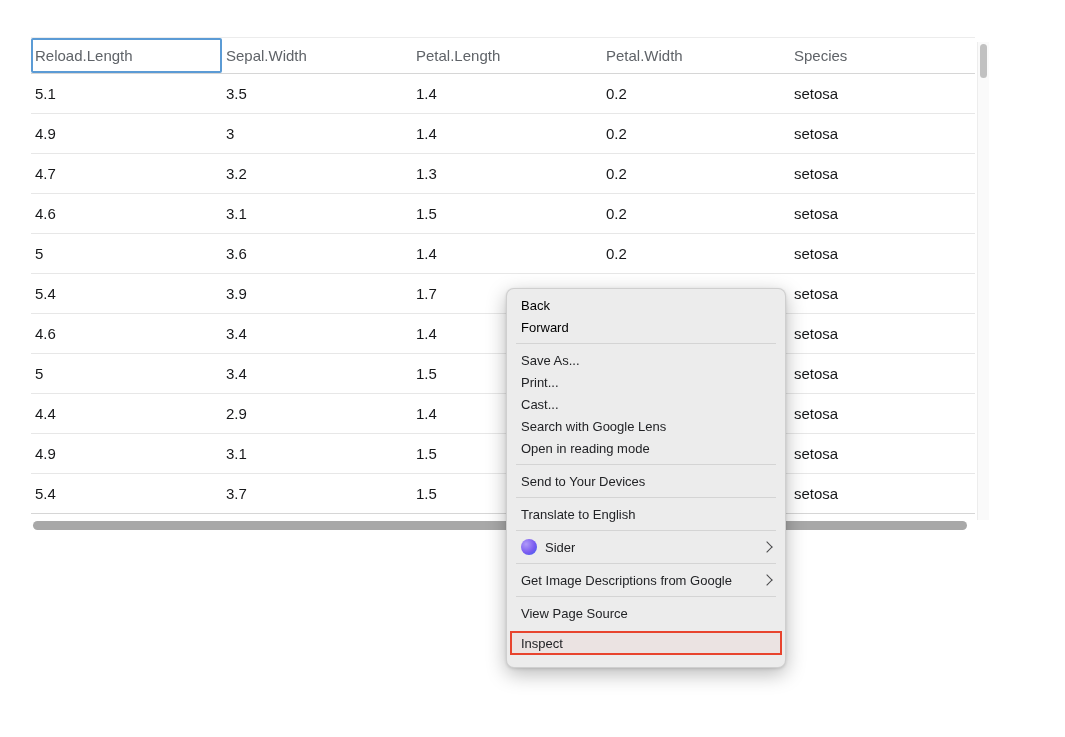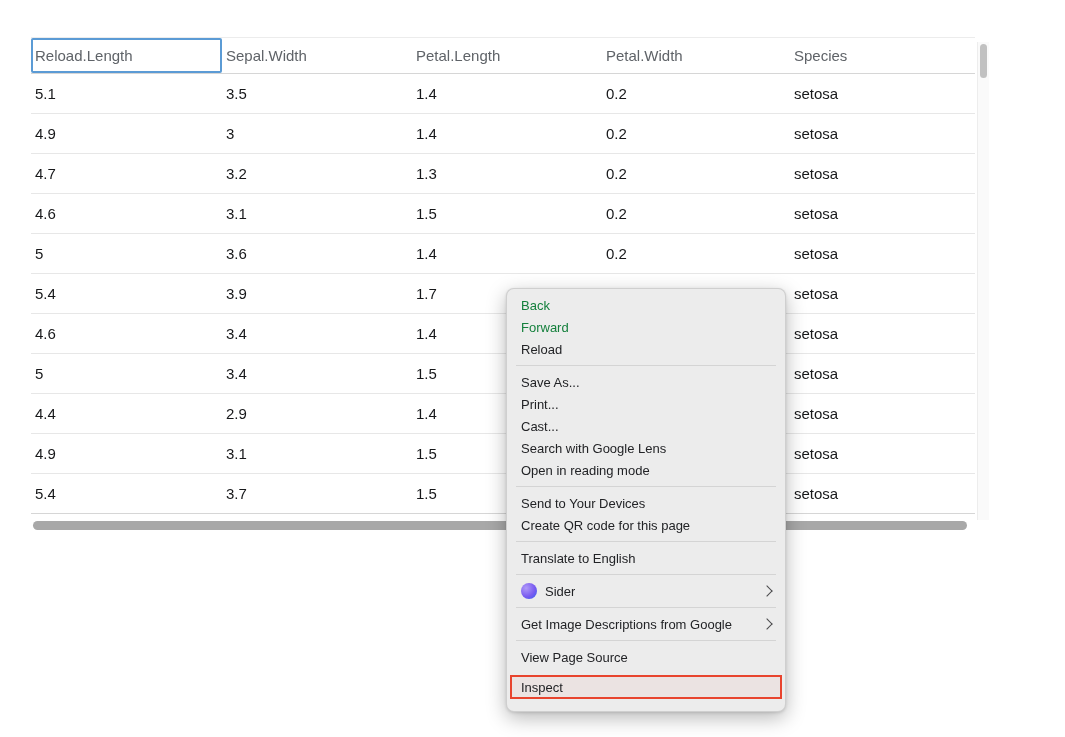--- a/index.html
+++ b/index.html
@@ -118,21 +118,21 @@
   }
   .menu-item {
     display: flex;
     align-items: center;
     height: 22px;
     padding: 0 14px;
     box-sizing: border-box;
     white-space: nowrap;
   }
   .menu-item.disabled {
-    color: #15803d;
+    color: #000000;
   }
   .menu-item.highlighted {
     margin: 8px 4px;
     padding: 0 10px;
     outline: 2px solid var(--inspect-red, #e8442e);
     outline-offset: -1px;
     background: rgba(224, 68, 46, 0.05);
   }
   .menu-sep {
     height: 1px;
@@ -273,45 +273,39 @@
     <div class="hscroll-thumb"></div>
   </div>
 
   <div class="context-menu">
       <div class="menu-item disabled">
         <span class="mi-label">Back</span>
       </div>
       <div class="menu-item disabled">
         <span class="mi-label">Forward</span>
       </div>
-      <div class="menu-item">
-        <span class="mi-label">Reload</span>
-      </div>
       <div class="menu-sep"></div>
       <div class="menu-item">
         <span class="mi-label">Save As...</span>
       </div>
       <div class="menu-item">
         <span class="mi-label">Print...</span>
       </div>
       <div class="menu-item">
         <span class="mi-label">Cast...</span>
       </div>
       <div class="menu-item">
         <span class="mi-label">Search with Google Lens</span>
       </div>
       <div class="menu-item">
         <span class="mi-label">Open in reading mode</span>
       </div>
       <div class="menu-sep"></div>
       <div class="menu-item">
         <span class="mi-label">Send to Your Devices</span>
-      </div>
-      <div class="menu-item">
-        <span class="mi-label">Create QR code for this page</span>
       </div>
       <div class="menu-sep"></div>
       <div class="menu-item">
         <span class="mi-label">Translate to English</span>
       </div>
       <div class="menu-sep"></div>
       <div class="menu-item">
         <span class="mi-icon"></span>
         <span class="mi-label">Sider</span>
         <span class="mi-chevron"></span>

